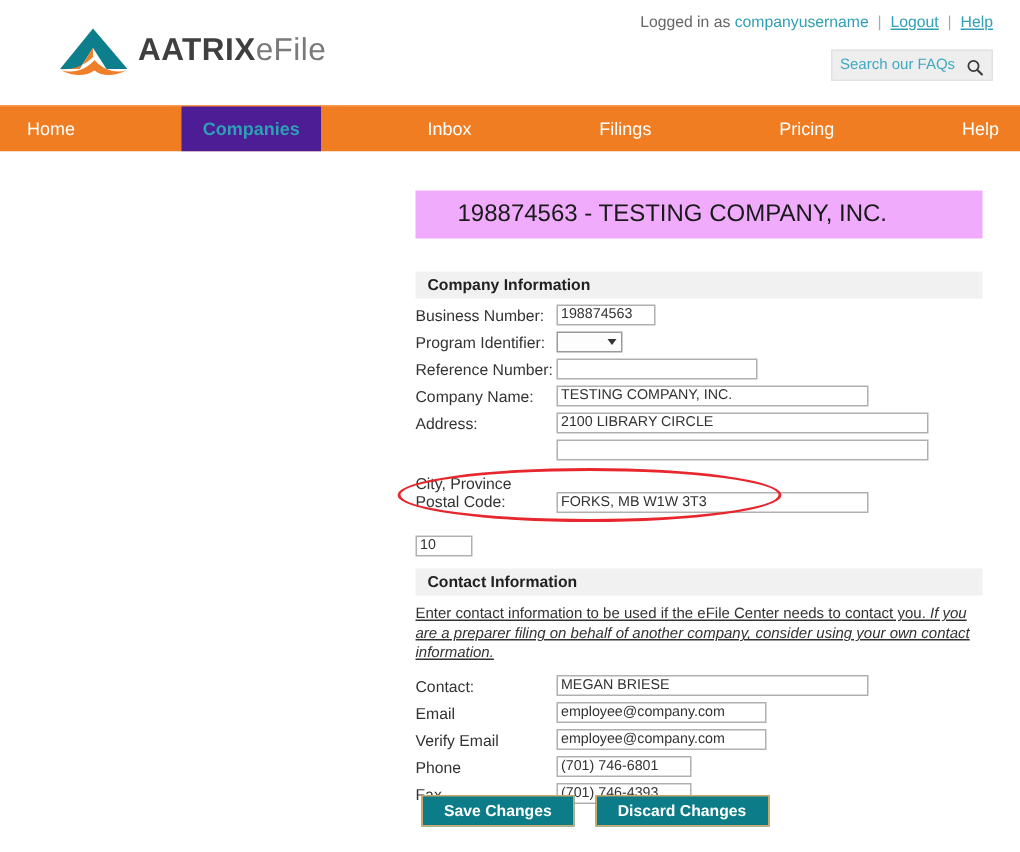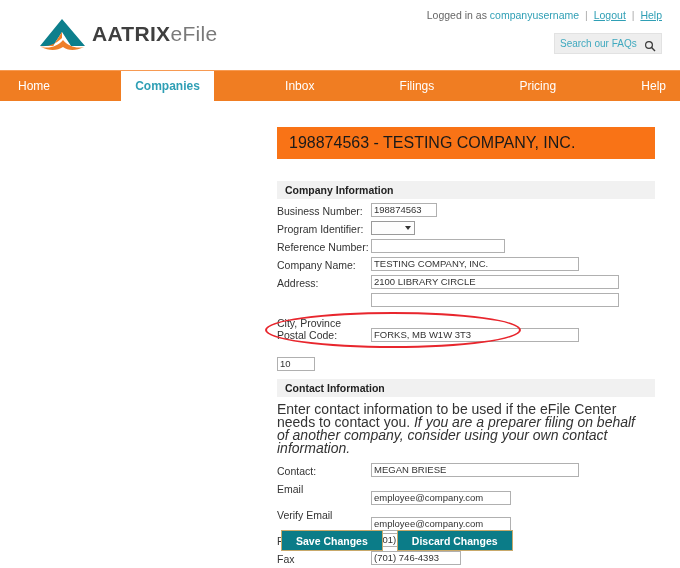--- a/index.html
+++ b/index.html
@@ -50,38 +50,38 @@
   .nav {
     position: relative; height: 31px; background: #f07d22;
     border-top: 1px solid #f79a52;
     display: flex; align-items: stretch; padding-left: 4px; justify-content: space-between;
   }
   .nav .item {
     display: flex; align-items: center; padding: 0 14px;
     font-size: 12px; color: #ffffff; white-space: nowrap;
   }
   .nav .item.active {
-    background: #ffffff; color: #2f9fb5; font-weight: bold;
+    background: #4c1d95; color: #2f9fb5; font-weight: bold;
   }
 
   
   .content { position: relative; height: 467px; background: #fff; }
 
   .page-title {
     position: absolute; left: 22px; top: 127px - 101px;
     top: 26px;
     font-size: 26px; font-weight: bold; color: #cccccc;
     letter-spacing: .2px;
   }
 
   .panel { position: absolute; left: 277px; top: 26px; width: 378px; }
 
   .company-banner {
-    background: #f97316; height: 32px;
-    display: flex; align-items: center; padding-left: 12px;
+    background: #f0abfc; height: 32px;
+    display: flex; align-items: center; padding-left: 28px;
     font-size: 16px; color: #1a1a1a;
   }
 
   .section-head {
     background: #f1f1f1; height: 18px; margin-top: 22px;
     display: flex; align-items: center; padding-left: 8px;
     font-size: 10.5px; font-weight: bold; color: #222;
   }
 
   .form { position: relative; margin-top: 4px; }
@@ -97,38 +97,38 @@
     display: flex; align-items: center; line-height: 14px;
     font-family: "Liberation Sans", sans-serif;
   }
   .w-biz { width: 66px; }
   .w-ref { width: 134px; }
   .w-name { width: 208px; }
   .w-addr { width: 248px; }
   .w-city { width: 208px; }
   .w-count { width: 38px; }
   .w-contact { width: 208px; }
-  .w-email { width: 140px; margin-top: 10px; }
+  .w-email { width: 140px; }
   .w-phone { width: 90px; }
 
   .sel {
     width: 44px; height: 14px; border: 1px solid #9a9a9a;
     background: #fdfdfd; position: relative;
     display: flex; align-items: center; justify-content: flex-end;
     padding-right: 3px;
   }
   .sel .arrow {
     width: 0; height: 0;
     border-left: 3px solid transparent; border-right: 3px solid transparent;
     border-top: 4px solid #333;
   }
 
   .helptext {
-    font-size: 14px; color: #333; line-height: 13px;
-    margin-top: 6px; margin-bottom: 8px; width: 372px;
+    font-size: 10px; color: #333; line-height: 13px;
+    margin-top: 6px; margin-bottom: 8px; width: 372px; text-decoration: underline;
   }
   .helptext i { font-style: italic; }
 
   
   .ellipse {
     position: absolute; left: 265px; top: 211px;
     width: 256px; height: 36px;
     border: 2.5px solid #e8262d; border-radius: 50%;
     pointer-events: none; z-index: 5;
   }

